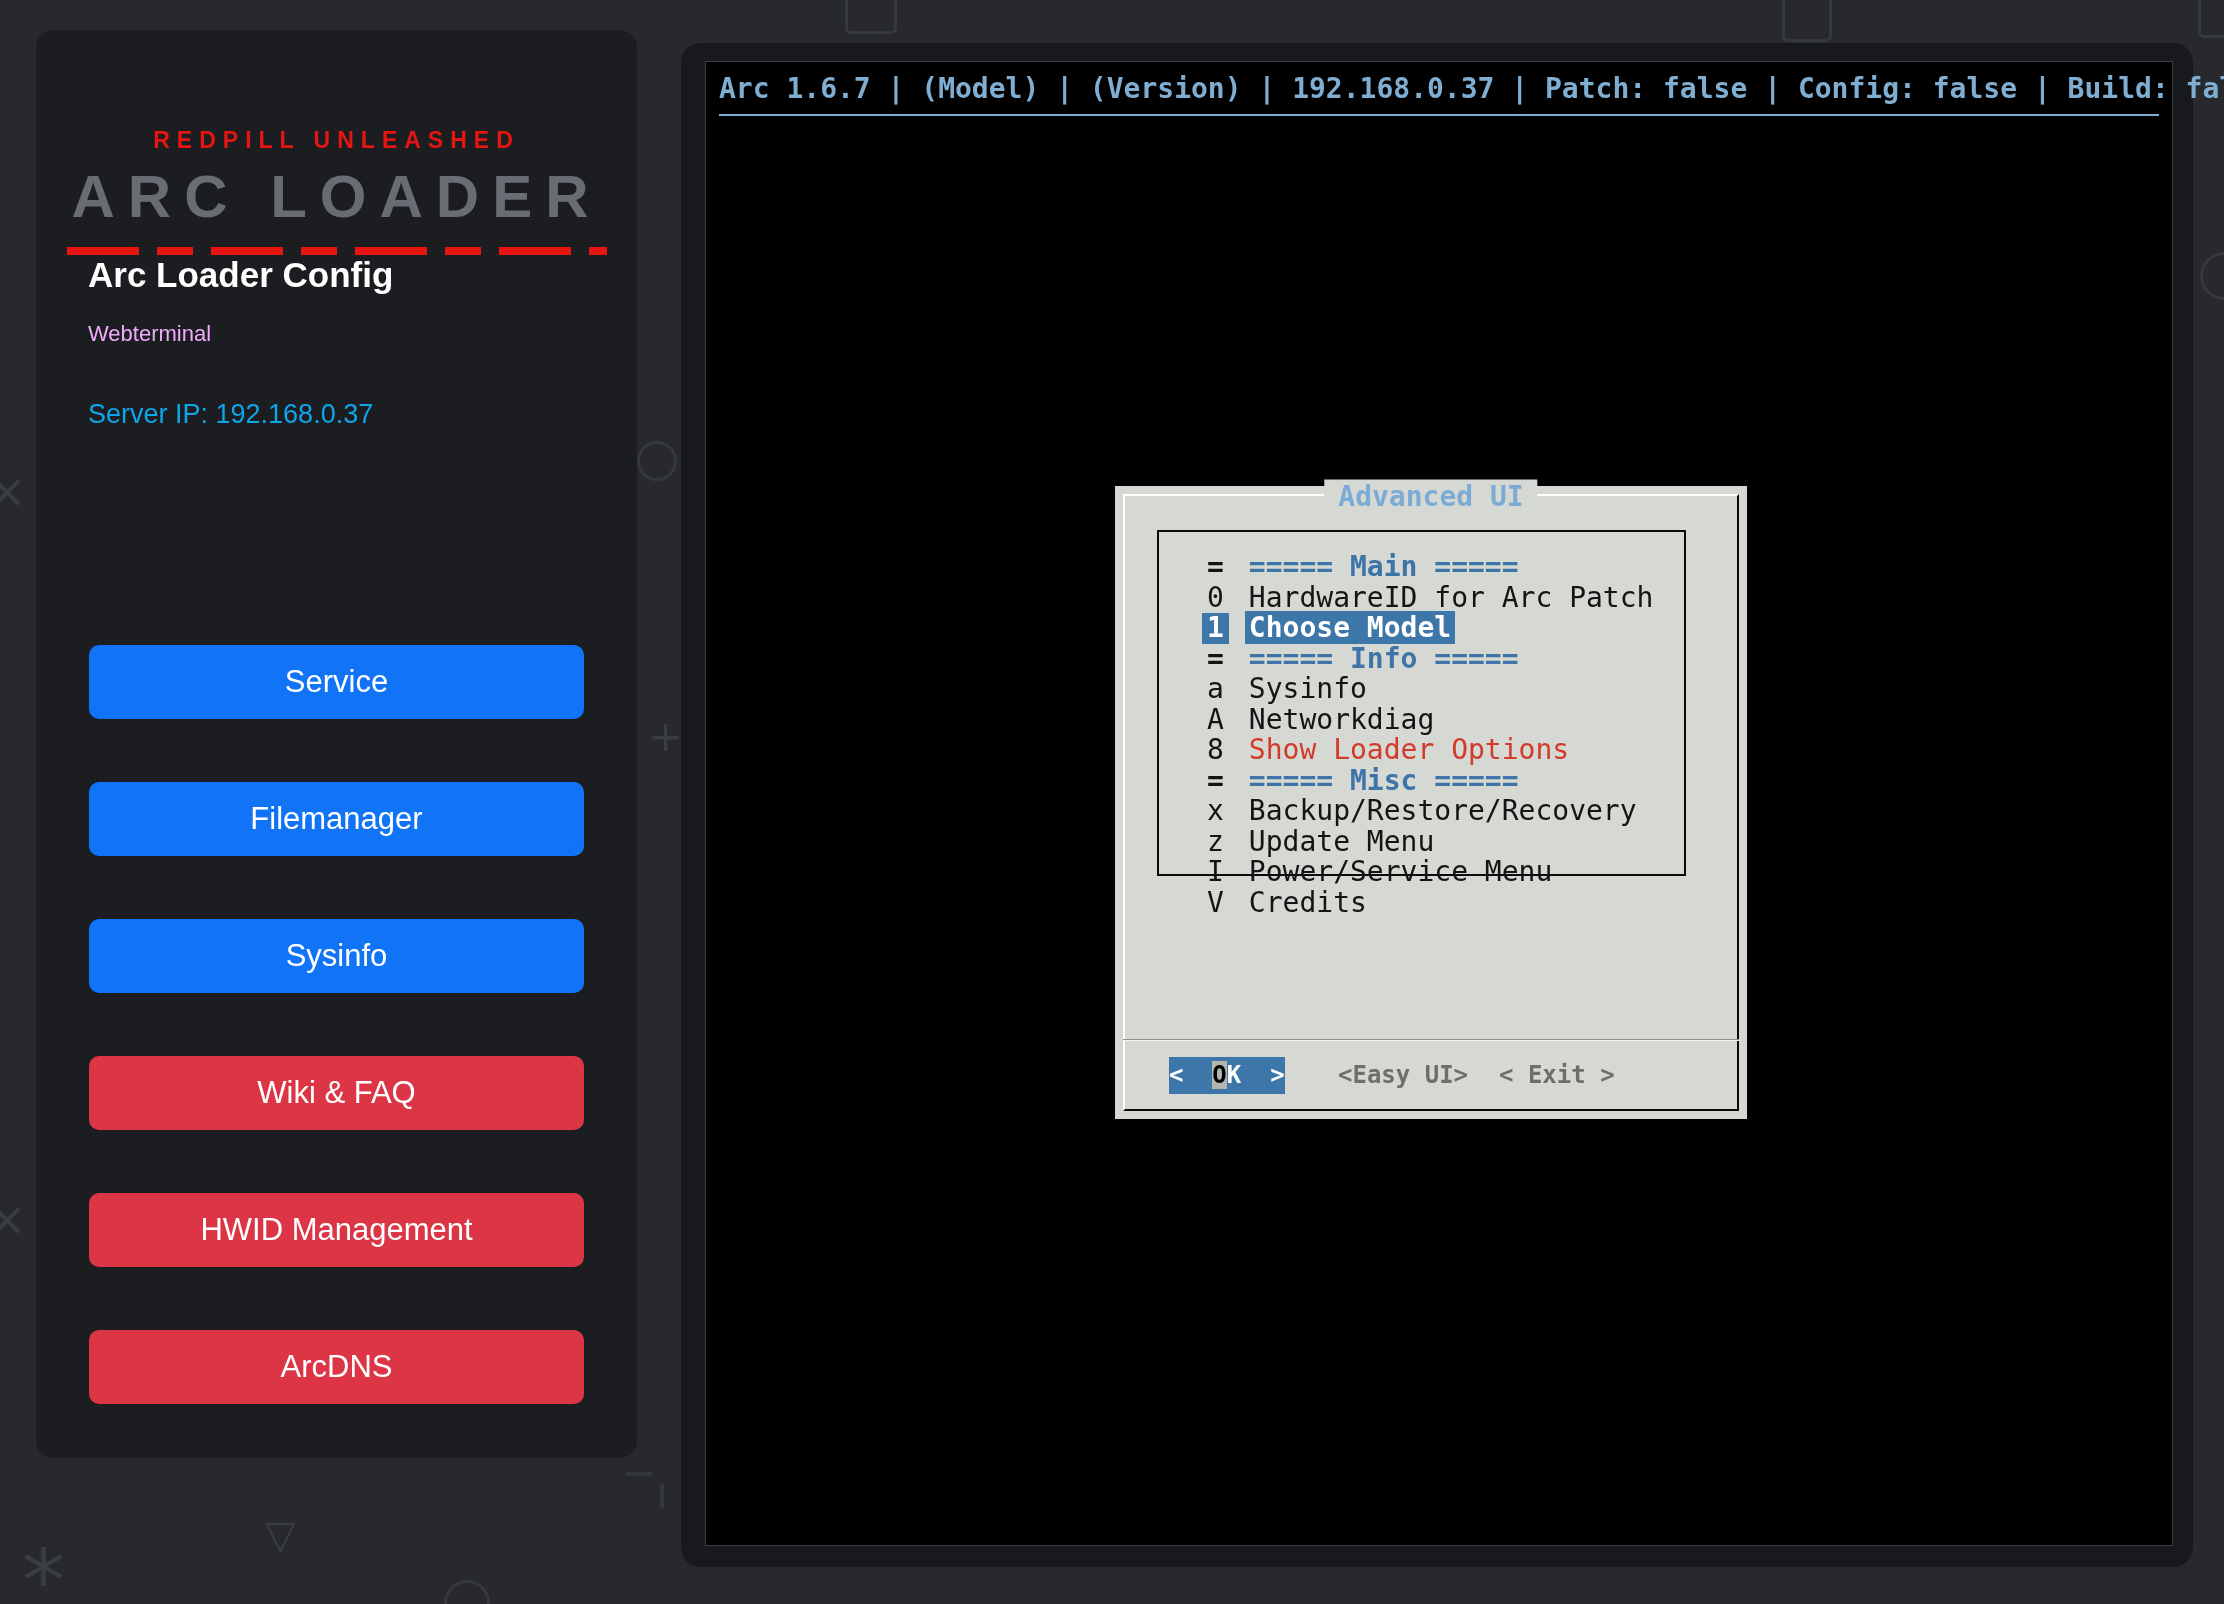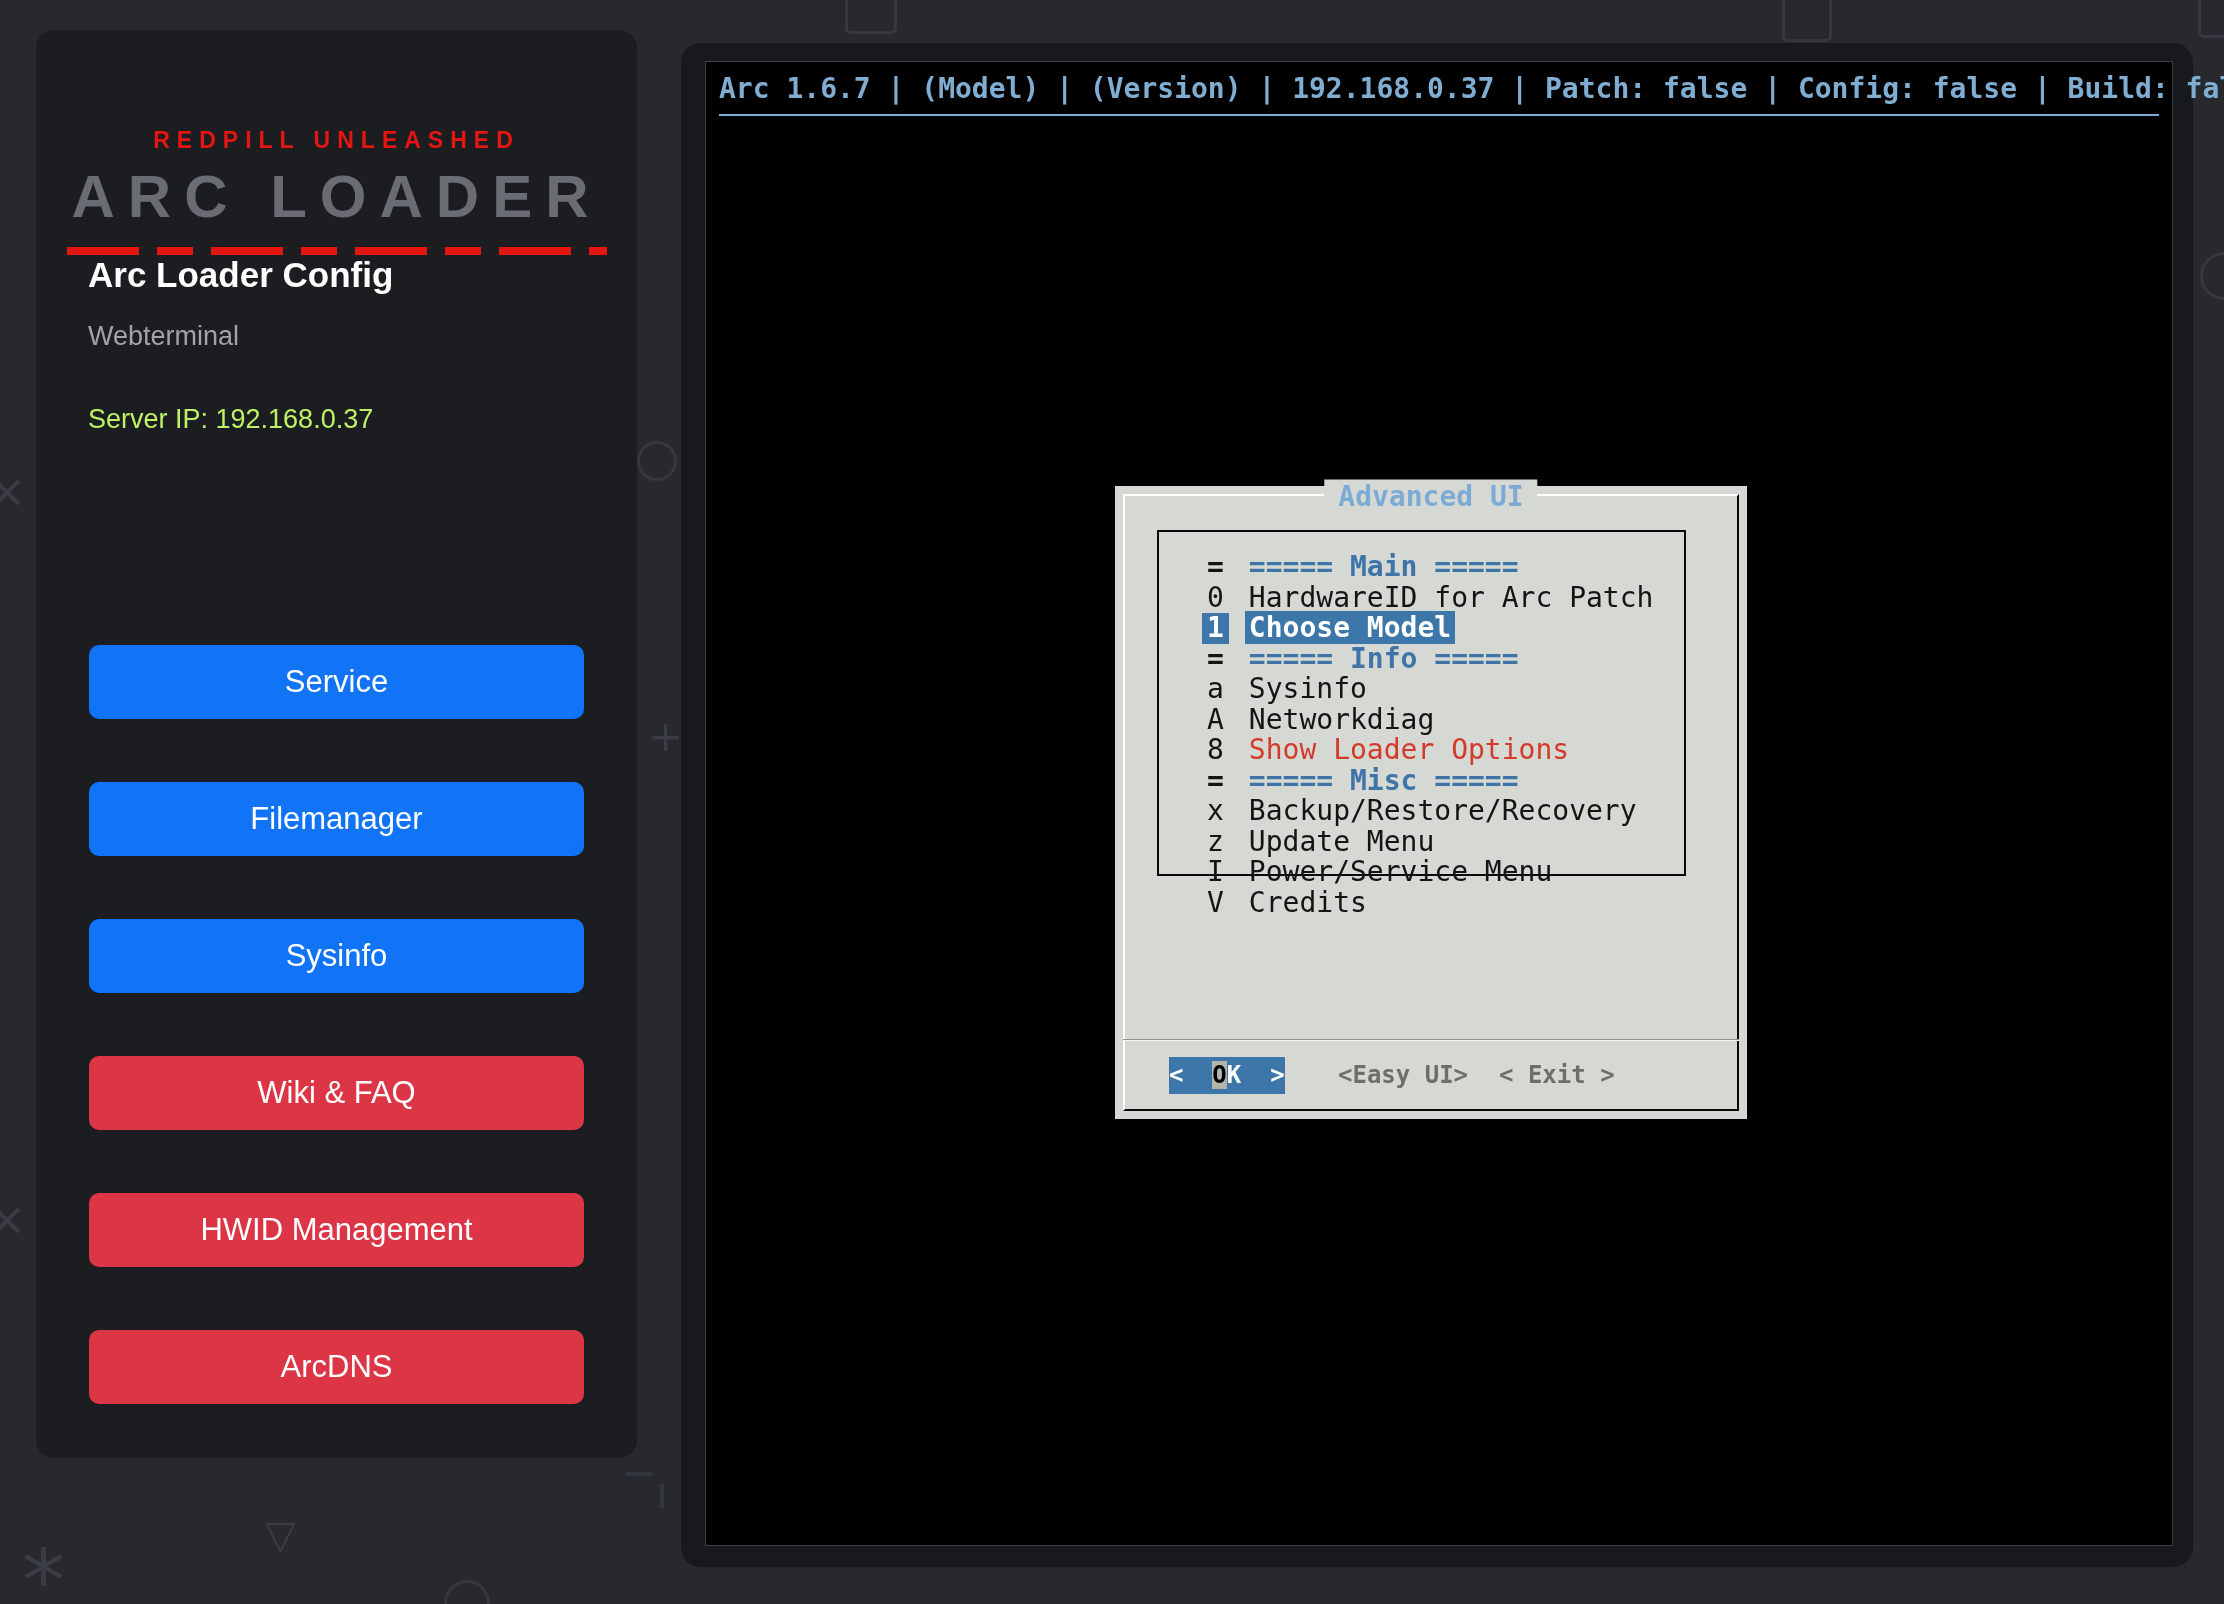--- a/index.html
+++ b/index.html
@@ -25,22 +25,22 @@
   .brand-top{color:var(--brand_red,#e51512);font-size:23px;font-weight:bold;letter-spacing:7px;}
   .brand-main{margin-top:8px;color:var(--brand_gray,#696d73);font-size:60px;font-weight:bold;letter-spacing:13px;white-space:nowrap;}
   .brand-line{
     width:540px;height:8px;margin:16px auto 0;
     background:repeating-linear-gradient(90deg,
       var(--brand_red,#e51512) 0 72px, transparent 72px 90px,
       var(--brand_red,#e51512) 90px 126px, transparent 126px 144px);
   }
   .side-text{margin-left:52px;}
   .config-title{font-size:35px;font-weight:bold;color:#ffffff;}
-  .subtitle{margin-top:26px;font-size:27px;color:#a3a3a3;}
-  .server-ip{margin-top:52px;font-size:27px;color:#bef264;}
+  .subtitle{margin-top:26px;font-size:22px;color:#f0abfc;}
+  .server-ip{margin-top:52px;font-size:27px;color:#0ea5e9;}
   .side-buttons{position:absolute;left:53px;top:615px;width:495px;}
   .side-btn{
     display:block;width:495px;height:74px;margin-bottom:63px;border:none;border-radius:10px;
     color:#fff;font-size:31px;font-weight:500;font-family:inherit;cursor:pointer;text-align:center;
   }
   .side-btn.primary{background:var(--primary,#1173f5);}
   .side-btn.danger{background:var(--danger,#dc3545);}
 
   
   .terminal-panel{

